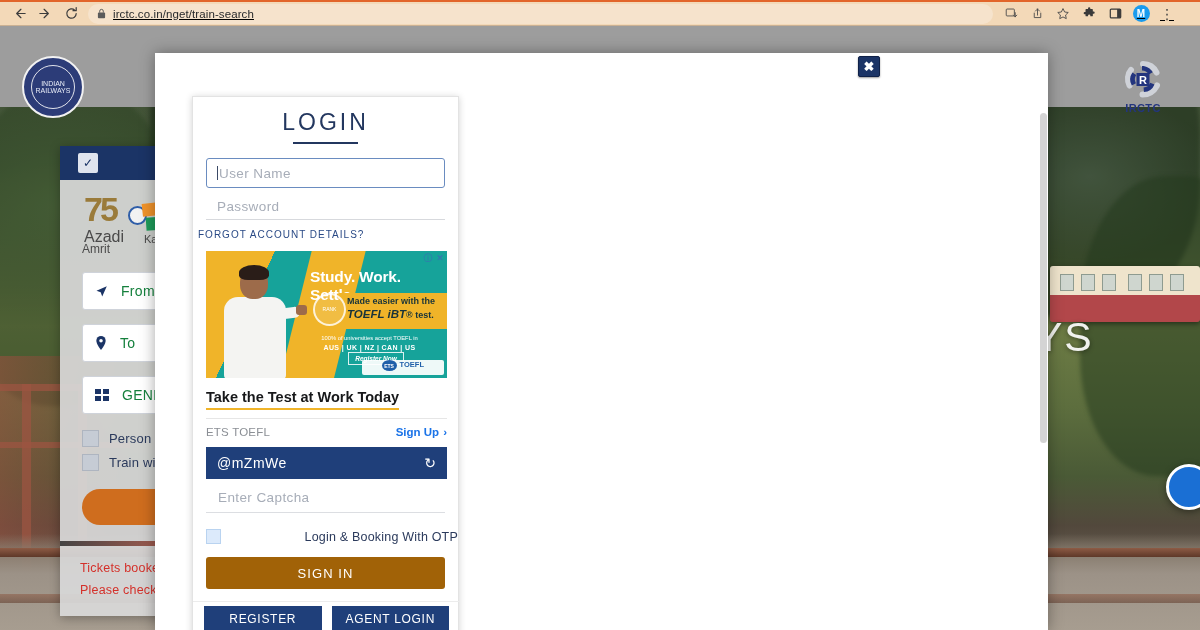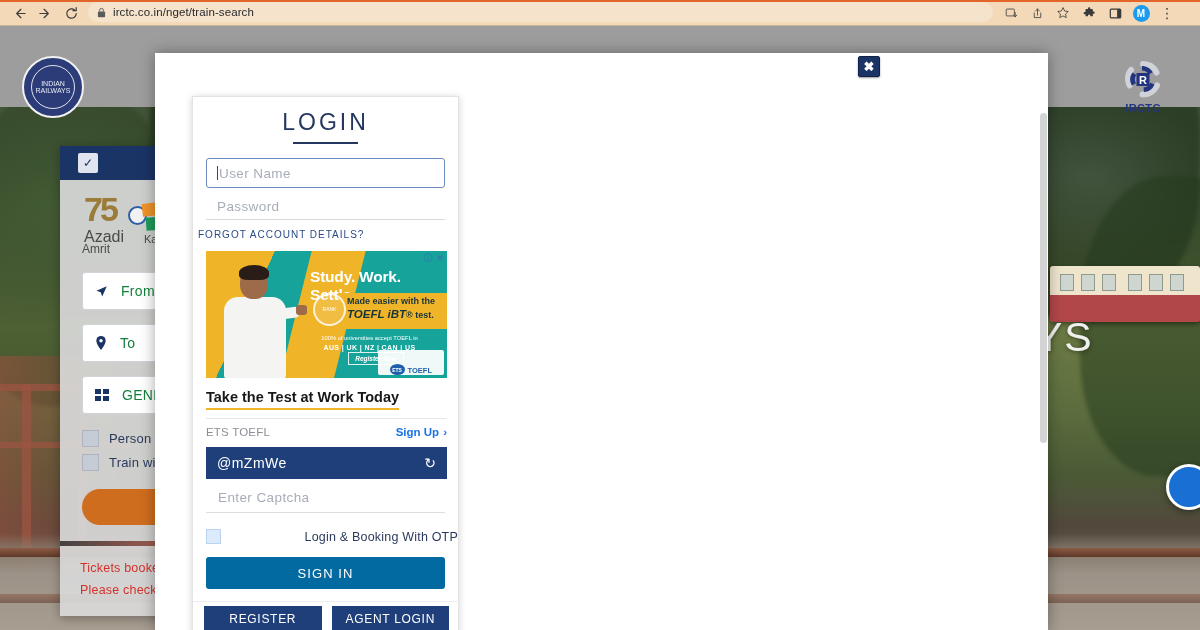--- a/index.html
+++ b/index.html
@@ -7,23 +7,24 @@
     width: 1200px; height: 630px;
     font-family: "Liberation Sans", sans-serif;
     overflow: hidden; background: #fff;
   }
   #root { position: relative; width: 1200px; height: 630px; overflow: hidden; }
 
   
   .browser-bar {
     position: absolute; left: 0; top: 0; width: 1200px; height: 26px;
     background: #f3d9b8;
-    display: flex; align-items: flex-start; padding: 0 6px;
+    display: flex; align-items: center; padding: 0 6px;
     border-top: 2px solid #e2652a;
     border-bottom: 1px solid #cbb193;
+    text-decoration: underline;
   }
   .nav-btn {
     width: 26px; height: 22px; display: flex; align-items: center;
     justify-content: center; color: #3c3c3c; font-size: 15px;
     cursor: pointer; flex: 0 0 auto;
   }
   .nav-btn svg { display: block; }
   .omnibox {
     flex: 1 1 auto; height: 20px; background: #f6e3cc; border-radius: 10px;
     margin: 0 6px 0 4px; display: flex; align-items: center;
@@ -337,23 +338,23 @@
     color: #fff; font-size: 5.8px; text-align: center; line-height: 1.5;
   }
   .ad-sub .c { font-size: 7px; font-weight: 700; letter-spacing: .4px; }
   .ad-cta {
     position: absolute; left: 142px; top: 101px; width: 56px; height: 13px;
     border: 1px solid rgba(255,255,255,.85);
     display: flex; align-items: center; justify-content: center;
     color: #fff; font-size: 6.5px; font-style: italic; font-weight: 700;
   }
   .ad-brand {
-    position: absolute; right: 3px; bottom: 3px; height: 25px;
+    position: absolute; right: 3px; bottom: 3px; height: 15px;
     background: rgba(255,255,255,.93); border-radius: 2px;
-    display: flex; align-items: flex-end; gap: 3px; padding: 0 12px;
+    display: flex; align-items: flex-start; gap: 3px; padding: 0 20px;
   }
   .ad-brand-ets {
     width: 15px; height: 11px; border-radius: 50%; background: #1f5fa9;
     color: #fff; font-size: 5px; display: flex; align-items: center;
     justify-content: center; font-weight: 700;
   }
   .ad-brand-toefl { color: #1f5fa9; font-size: 7.5px; font-weight: 700; }
   .ad-controls {
     position: absolute; right: 2px; top: 2px; display: flex; gap: 2px;
     align-items: center;
@@ -395,21 +396,21 @@
   }
   .otp-row {
     margin: 16px 0 0 13px; display: flex; align-items: center; gap: 10px; justify-content: space-between;
   }
   .otp-box {
     width: 15px; height: 15px; background: #dceafb; border: 1px solid #b9d3f0;
     cursor: pointer;
   }
   .otp-label { color: #2b3a5c; font-size: 12.5px; letter-spacing: .2px; }
   .signin-btn {
-    margin: 13px 13px 0; height: 32px; background: #0369a1; border-radius: 3px;
+    margin: 13px 13px 0; height: 32px; background: #a16207; border-radius: 3px;
     display: flex; align-items: center; justify-content: center;
     color: #fff; font-size: 13px; letter-spacing: 1.1px; cursor: pointer;
   }
   .card-footer {
     position: absolute; left: 0; bottom: 0; width: 267px; height: 34px;
     border-top: 1px solid #ececec; display: flex; align-items: center;
     justify-content: space-between; padding: 0 11px;
   }
   .foot-btn {
     flex: 1 1 0; height: 26px; background: #1f3f7a; color: #fff;

